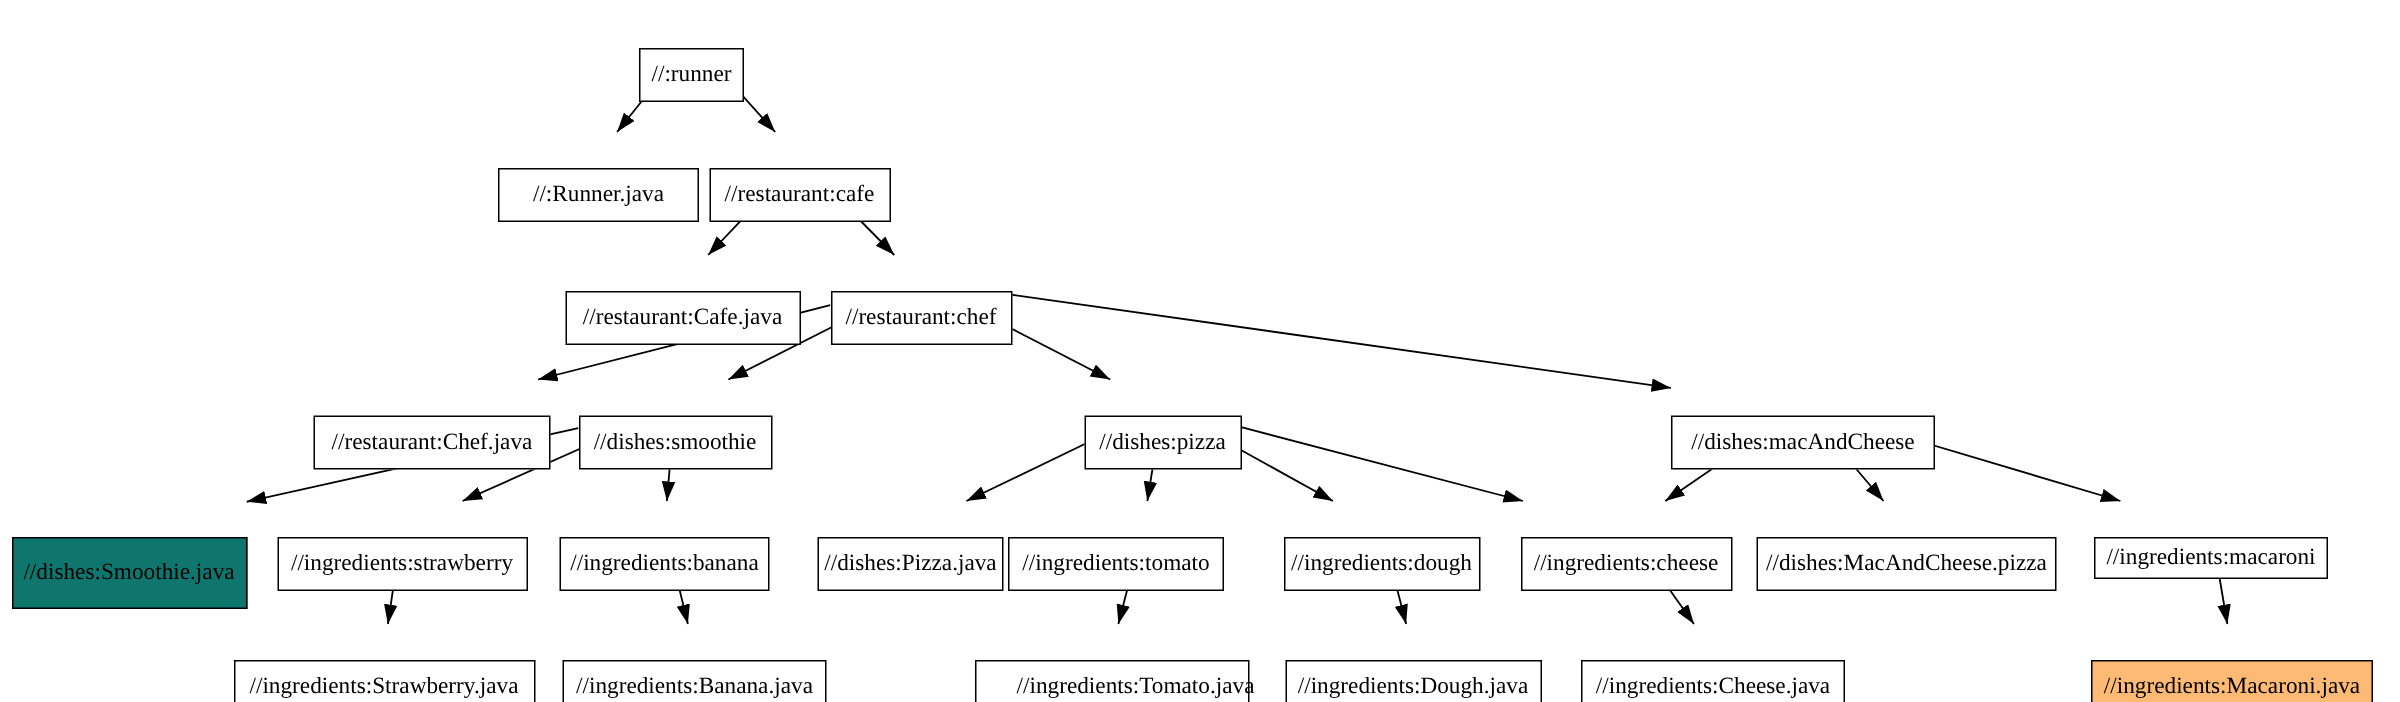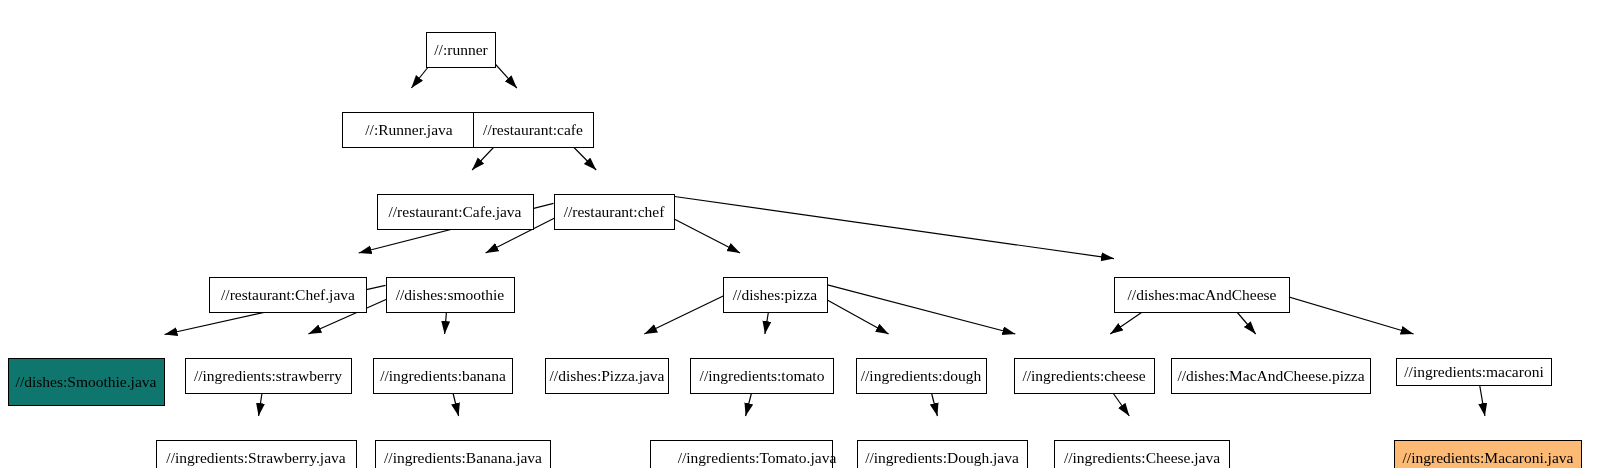--- a/index.html
+++ b/index.html
@@ -76,33 +76,33 @@
         <line x1="925.6" y1="370.0" x2="937.4" y2="416.0" stroke="#000000" stroke-width="1.2" marker-end="url(#arrowhead)"></line>
         <line x1="1096.7" y1="370.0" x2="1129.3" y2="416.0" stroke="#000000" stroke-width="1.2" marker-end="url(#arrowhead)"></line>
         <line x1="1175.8" y1="289.0" x2="1110.2" y2="334.0" stroke="#000000" stroke-width="1.2" marker-end="url(#arrowhead)"></line>
         <line x1="1217.3" y1="289.0" x2="1255.7" y2="334.0" stroke="#000000" stroke-width="1.2" marker-end="url(#arrowhead)"></line>
         <line x1="1262.4" y1="289.0" x2="1413.6" y2="334.0" stroke="#000000" stroke-width="1.2" marker-end="url(#arrowhead)"></line>
         <line x1="1477.1" y1="370.0" x2="1484.9" y2="416.0" stroke="#000000" stroke-width="1.2" marker-end="url(#arrowhead)"></line>
       </g>
   </svg>
   <div id="nodes-layer">
       <div class="node" style="left: 426px; top: 8px; width: 70px; height: 36px; background: rgb(255, 255, 255); border-color: rgb(0, 0, 0);">//:runner</div>
-      <div class="node" style="left: 342px; top: 88px; width: 134px; height: 36px; background: rgb(255, 255, 255); border-color: rgb(0, 0, 0);">//:Runner.java</div>
+      <div class="node" style="left: 332px; top: 88px; width: 134px; height: 36px; background: rgb(255, 255, 255); border-color: rgb(0, 0, 0);">//:Runner.java</div>
       <div class="node" style="left: 472.5px; top: 88px; width: 121px; height: 36px; background: rgb(255, 255, 255); border-color: rgb(0, 0, 0);">//restaurant:cafe</div>
       <div class="node" style="left: 376.5px; top: 170px; width: 157px; height: 36px; background: rgb(255, 255, 255); border-color: rgb(0, 0, 0);">//restaurant:Cafe.java</div>
       <div class="node" style="left: 553.5px; top: 170px; width: 121px; height: 36px; background: rgb(255, 255, 255); border-color: rgb(0, 0, 0);">//restaurant:chef</div>
       <div class="node" style="left: 209px; top: 253px; width: 158px; height: 36px; background: rgb(255, 255, 255); border-color: rgb(0, 0, 0);">//restaurant:Chef.java</div>
       <div class="node" style="left: 385.5px; top: 253px; width: 129px; height: 36px; background: rgb(255, 255, 255); border-color: rgb(0, 0, 0);">//dishes:smoothie</div>
       <div class="node" style="left: 722.5px; top: 253px; width: 105px; height: 36px; background: rgb(255, 255, 255); border-color: rgb(0, 0, 0);">//dishes:pizza</div>
       <div class="node" style="left: 1114px; top: 253px; width: 176px; height: 36px; background: rgb(255, 255, 255); border-color: rgb(0, 0, 0);">//dishes:macAndCheese</div>
       <div class="node" style="left: 7.5px; top: 334px; width: 157px; height: 48px; background: #0f766e; border-color: rgb(0, 0, 0);">//dishes:Smoothie.java</div>
       <div class="node" style="left: 184.5px; top: 334px; width: 167px; height: 36px; background: rgb(255, 255, 255); border-color: rgb(0, 0, 0);">//ingredients:strawberry</div>
       <div class="node" style="left: 373px; top: 334px; width: 140px; height: 36px; background: rgb(255, 255, 255); border-color: rgb(0, 0, 0);">//ingredients:banana</div>
       <div class="node" style="left: 545px; top: 334px; width: 124px; height: 36px; background: rgb(255, 255, 255); border-color: rgb(0, 0, 0);">//dishes:Pizza.java</div>
-      <div class="node" style="left: 690px; top: 334px; width: 144px; height: 36px; background: rgb(255, 255, 255); border-color: rgb(0, 0, 0);">//ingredients:tomato</div>
+      <div class="node" style="left: 672px; top: 334px; width: 144px; height: 36px; background: rgb(255, 255, 255); border-color: rgb(0, 0, 0);">//ingredients:tomato</div>
       <div class="node" style="left: 855.5px; top: 334px; width: 131px; height: 36px; background: rgb(255, 255, 255); border-color: rgb(0, 0, 0);">//ingredients:dough</div>
       <div class="node" style="left: 1013.5px; top: 334px; width: 141px; height: 36px; background: rgb(255, 255, 255); border-color: rgb(0, 0, 0);">//ingredients:cheese</div>
       <div class="node" style="left: 1171px; top: 334px; width: 200px; height: 36px; background: rgb(255, 255, 255); border-color: rgb(0, 0, 0);">//dishes:MacAndCheese.pizza</div>
       <div class="node" style="left: 1396px; top: 334px; width: 156px; height: 28px; background: rgb(255, 255, 255); border-color: rgb(0, 0, 0);">//ingredients:macaroni</div>
       <div class="node" style="left: 155.5px; top: 416px; width: 201px; height: 36px; background: rgb(255, 255, 255); border-color: rgb(0, 0, 0);">//ingredients:Strawberry.java</div>
       <div class="node" style="left: 375px; top: 416px; width: 176px; height: 36px; background: rgb(255, 255, 255); border-color: rgb(0, 0, 0);">//ingredients:Banana.java</div>
       <div class="node" style="left: 649.5px; top: 416px; width: 183px; height: 36px; background: rgb(255, 255, 255); border-color: rgb(0, 0, 0); padding-left: 32px;">//ingredients:Tomato.java</div>
       <div class="node" style="left: 856.5px; top: 416px; width: 171px; height: 36px; background: rgb(255, 255, 255); border-color: rgb(0, 0, 0);">//ingredients:Dough.java</div>
       <div class="node" style="left: 1054px; top: 416px; width: 176px; height: 36px; background: rgb(255, 255, 255); border-color: rgb(0, 0, 0);">//ingredients:Cheese.java</div>
       <div class="node" style="left: 1394px; top: 416px; width: 188px; height: 36px; background: #fdba74; border-color: rgb(0, 0, 0);">//ingredients:Macaroni.java</div>

